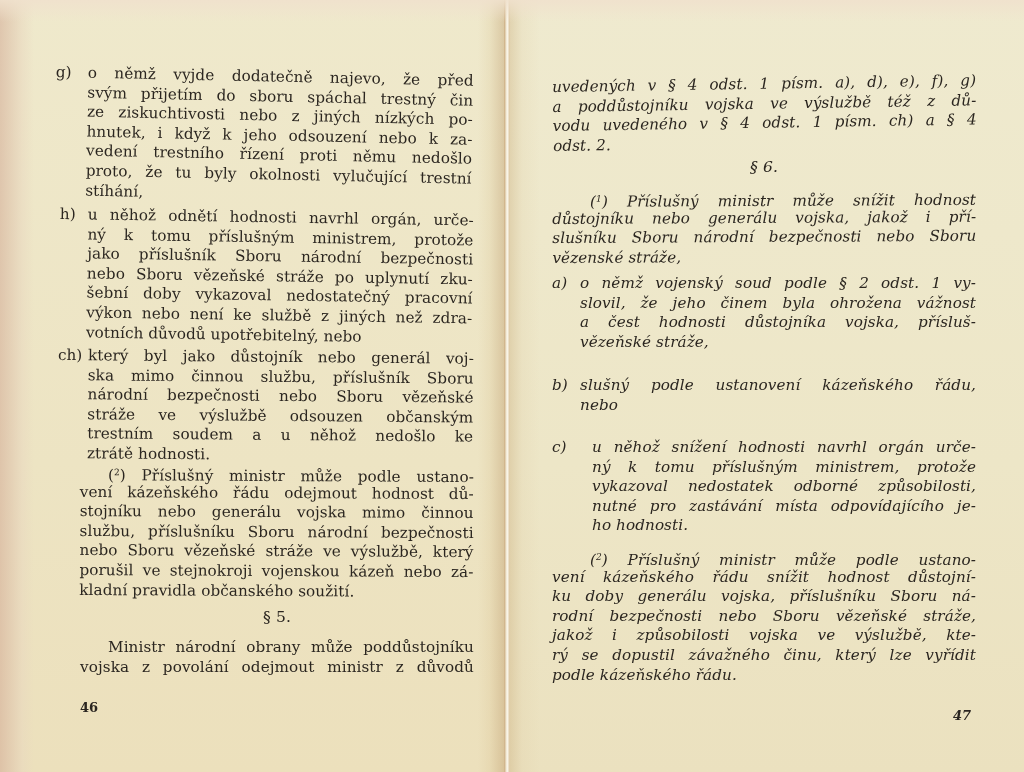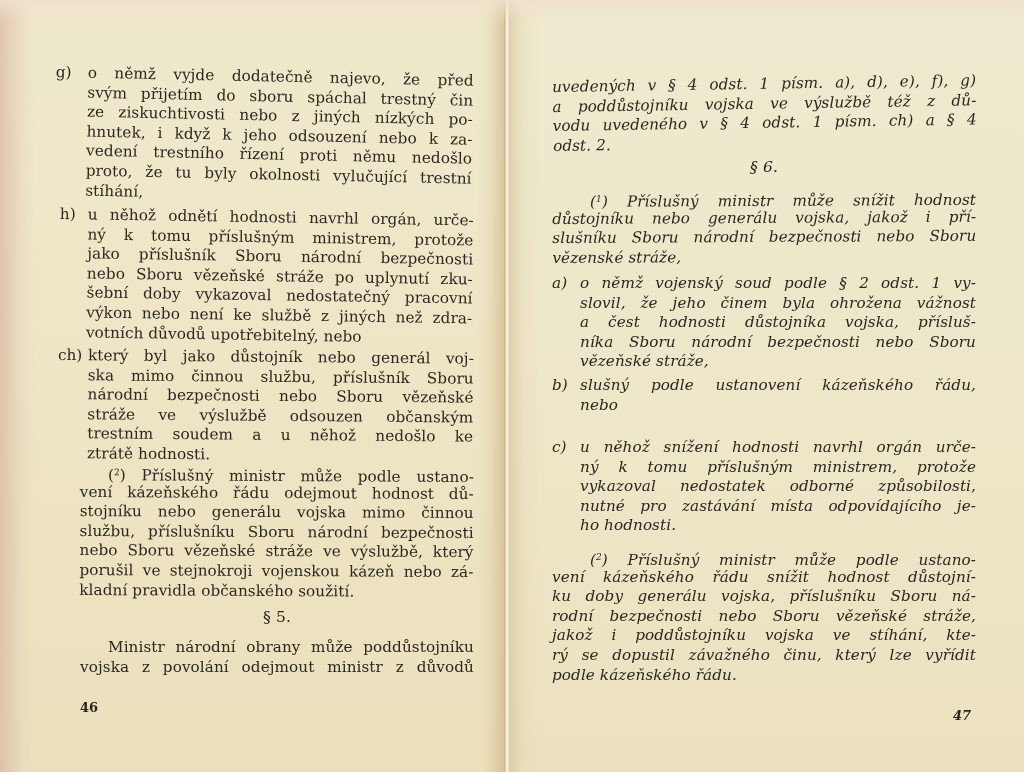--- a/index.html
+++ b/index.html
@@ -137,52 +137,51 @@
       <span class="line justify">slušníku Sboru národní bezpečnosti nebo Sboru</span>
       <span class="line">vězenské stráže,</span>
     </div>
 
     <div class="text-block" style="left:42px; top:274px; width:424px;">
       <span class="item-label" style="left:0; top:0;">a)</span>
       <div style="margin-left:28px;">
         <span class="line justify">o němž vojenský soud podle § 2 odst. 1 vy-</span>
         <span class="line justify">slovil, že jeho činem byla ohrožena vážnost</span>
         <span class="line justify">a čest hodnosti důstojníka vojska, přísluš-</span>
-        <span class="line justify">níka Sboru národní bezpečnosti nebo Sboru</span>
         <span class="line">vězeňské stráže,</span>
       </div>
     </div>
 
     <div class="text-block" style="left:42px; top:376px; width:424px;">
       <span class="item-label" style="left:0; top:0;">b)</span>
       <div style="margin-left:28px;">
         <span class="line justify">slušný podle ustanovení kázeňského řádu,</span>
         <span class="line">nebo</span>
       </div>
     </div>
 
     <div class="text-block" style="left:42px; top:438px; width:424px;">
       <span class="item-label" style="left:0; top:0;">c)</span>
-      <div style="margin-left:28px;">
+      <div style="margin-left:40px;">
         <span class="line justify">u něhož snížení hodnosti navrhl orgán urče-</span>
         <span class="line justify">ný k tomu příslušným ministrem, protože</span>
         <span class="line justify">vykazoval nedostatek odborné způsobilosti,</span>
         <span class="line justify">nutné pro zastávání místa odpovídajícího je-</span>
         <span class="line">ho hodnosti.</span>
       </div>
     </div>
 
     <div class="text-block" style="left:42px; top:548px; width:424px;">
       <span class="line justify" style="padding-left:38px;">
         <span>(<sup>2</sup>) </span><span>Příslušný ministr může podle ustano-</span>
       </span>
       <span class="line justify">vení kázeňského řádu snížit hodnost důstojní-</span>
       <span class="line justify">ku doby generálu vojska, příslušníku Sboru ná-</span>
       <span class="line justify">rodní bezpečnosti nebo Sboru vězeňské stráže,</span>
-      <span class="line justify">jakož i poddůstojníku vojska ve stíhání, kte-</span>
+      <span class="line justify">jakož i způsobilosti vojska ve výslužbě, kte-</span>
       <span class="line justify">rý se dopustil závažného činu, který lze vyřídit</span>
       <span class="line">podle kázeňského řádu.</span>
     </div>
 
     <div class="page-number" style="left:443px; top:708px;">47</div>
   </div>
 
   <div class="top-strip"></div>
 </div>
 

